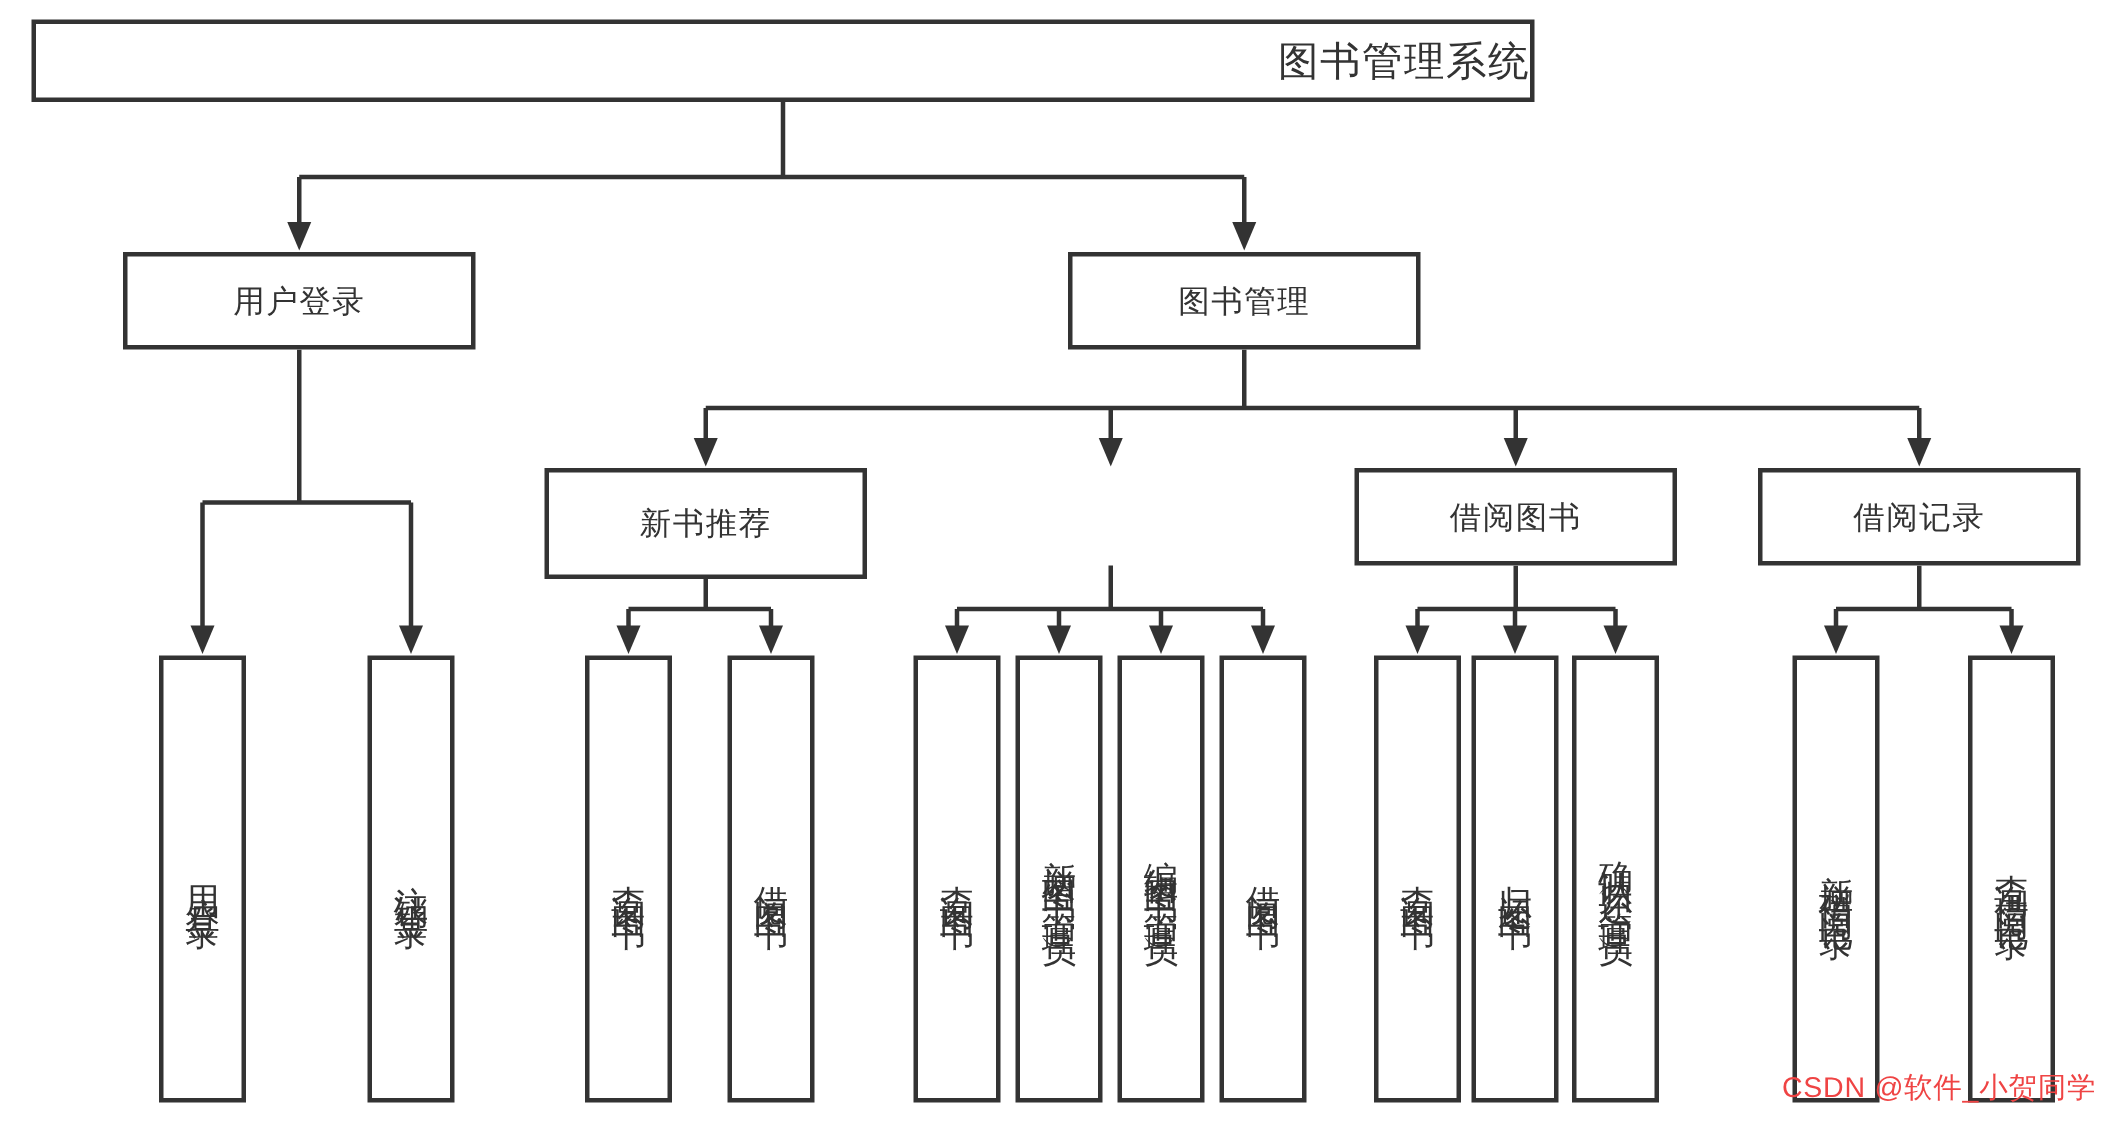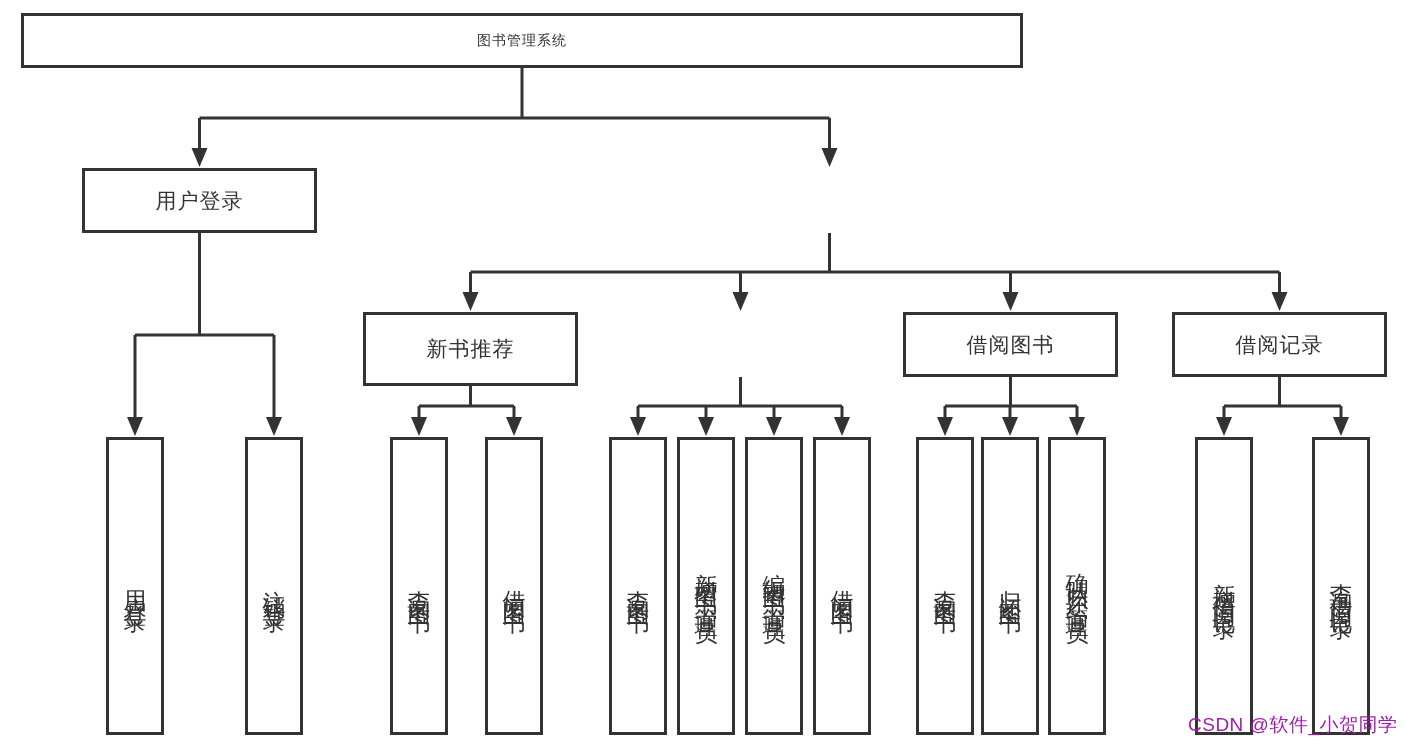--- a/index.html
+++ b/index.html
@@ -10,36 +10,36 @@
     position:absolute;
     box-sizing:border-box;
     background:#ffffff;
     border:3px solid #333333;
     display:flex;
     align-items:center;
     justify-content:center;
     color:#333333;
   }
   .h-node{font-size:21px;letter-spacing:1px;white-space:nowrap;}
-  .root-node{font-size:14px;}
+  .root-node{font-size:27px;justify-content:flex-end;}
   .v-node .vtext{
     writing-mode:vertical-rl;
     text-orientation:mixed;
     font-size:23px;
     line-height:1;
     letter-spacing:7px;
     color:#333333;
   }
   .watermark{
     position:absolute;
     left:1188px;
     top:712px;
     font-size:19px;
     letter-spacing:0.5px;
-    color:#a21caf;
+    color:#ef4444;
     white-space:nowrap;
     z-index:5;
   }
 </style>
 </head>
 <body>
 
 <div class="canvas">
 
   <svg class="connectors" viewBox="0 0 1405 747" xmlns="http://www.w3.org/2000/svg">
@@ -81,20 +81,23 @@
       <polygon points="1341,436 1333,417 1349,417"></polygon>
     </g>
   </svg>
 
   <div class="node h-node root-node" style="left:21px;top:13px;width:1002px;height:55px">
     <span>图书管理系统</span>
   </div>
 
   <div class="node h-node" style="left:82px;top:168px;width:235px;height:65px">
     <span>用户登录</span>
+  </div>
+  <div class="node h-node" style="left:712px;top:168px;width:235px;height:65px">
+    <span>图书管理</span>
   </div>
 
   <div class="node h-node" style="left:363px;top:312px;width:215px;height:74px">
     <span>新书推荐</span>
   </div>
   <div class="node h-node" style="left:903px;top:312px;width:215px;height:65px">
     <span>借阅图书</span>
   </div>
   <div class="node h-node" style="left:1172px;top:312px;width:215px;height:65px">
     <span>借阅记录</span>

